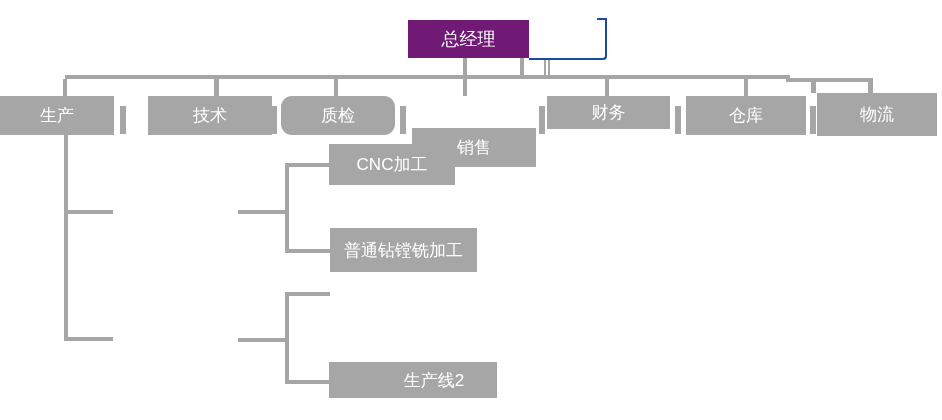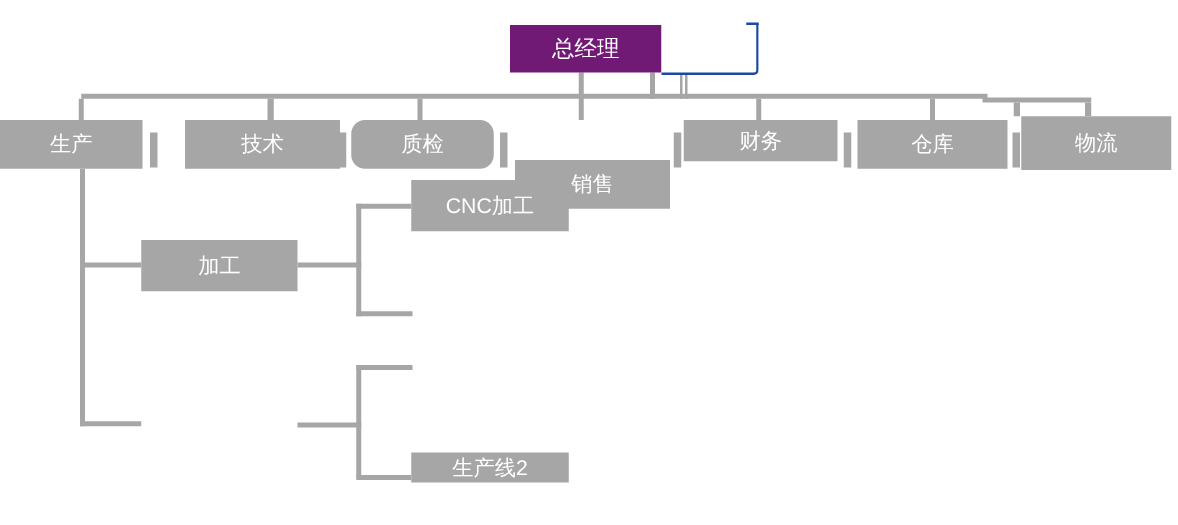--- a/index.html
+++ b/index.html
@@ -23,21 +23,21 @@
   .n-d2{left:281px;top:96px;width:114px;height:39px;border-radius:11px;}
   .n-d3{left:412px;top:96px;width:124px;height:39px;margin-top:32px;}
   .n-d4{left:547px;top:96px;width:123px;height:33px;}
   .n-d5{left:686px;top:96px;width:120px;height:39px;}
   .n-d6{left:817px;top:93px;width:120px;height:43px;}
   .n-jg{left:113px;top:192px;width:125px;height:41px;}
   .n-zp{left:113px;top:319px;width:125px;height:41px;}
   .n-cnc{left:329px;top:144px;width:126px;height:41px;}
   .n-pt{left:330px;top:228px;width:147px;height:44px;}
   .n-l1{left:330px;top:273px;width:125px;height:42px;}
-  .n-l2{left:329px;top:362px;width:126px;height:24px;}
+  .n-l2{left:329px;top:362px;width:126px;height:36px;padding-left:42px;}
 
   
   .l-main{left:65px;top:75px;width:725px;height:4px;}
   .l-main2{left:786px;top:78px;width:87px;height:4px;}
   .l-rootdrop{left:463px;top:58px;width:4px;height:38px;}
   .l-rootdrop2{left:520px;top:58px;width:4px;height:21px;}
   .l-thin1{left:544px;top:59px;width:2px;height:20px;}
   .l-thin2{left:548px;top:59px;width:2px;height:20px;}
   .l-s0{left:63px; top:79px;width:4px;height:18px;}
   .l-s1{left:214px;top:79px;width:5px;height:18px;}
@@ -103,18 +103,18 @@
   <div class="node root n-root">总经理</div>
 
   <div class="node n-d0">生产</div>
   <div class="node n-d1">技术</div>
   <div class="node n-d2">质检</div>
   <div class="node n-d3">销售</div>
   <div class="node n-d4">财务</div>
   <div class="node n-d5">仓库</div>
   <div class="node n-d6">物流</div>
 
-  <div class="node n-jg">加工</div>
 
   <div class="node n-cnc">CNC加工</div>
+  <div class="node n-pt">普通钻镗铣加工</div>
   <div class="node n-l2">生产线2</div>
 
 </div>
 
 </body></html>

